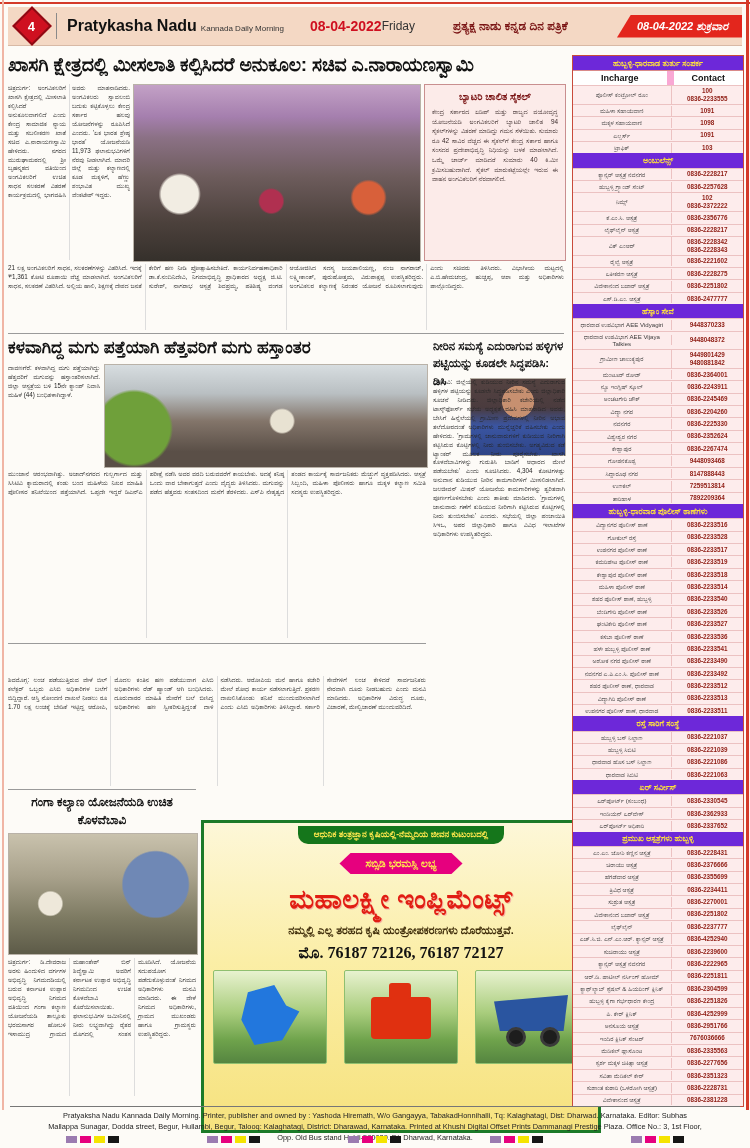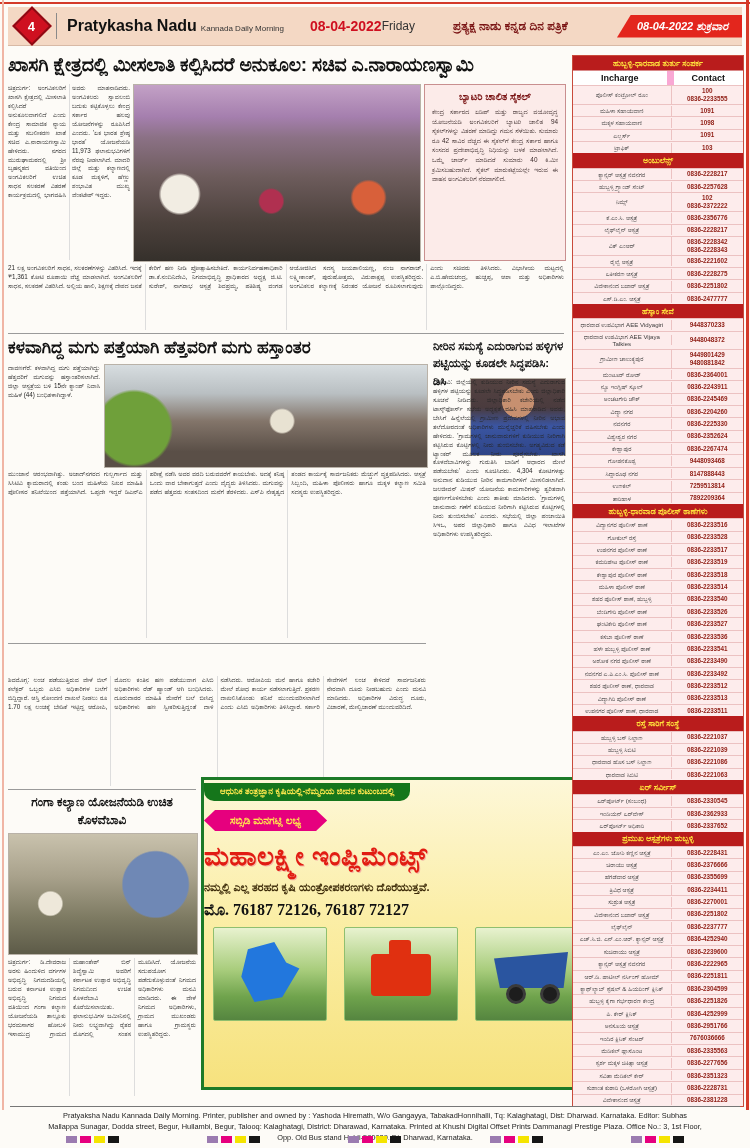--- a/index.html
+++ b/index.html
@@ -56,35 +56,35 @@
      linear-gradient(180deg,#c9c2ad 0%,#a9a28c 35%,#7d7a62 70%,#5d5b48 100%);}
 
   
   .side-box{position:absolute;background:#fcebe9;border:1px solid #c98f8f;padding:6px 7px;}
   .side-box h3{margin:0 0 4px 0;font-size:10px;color:#7a1414;text-align:center;font-weight:bold;}
   .side-box p{margin:0;font-size:6.4px;line-height:1.5;text-align:justify;color:#3a2a2a;}
 
   
   .sidebar{position:absolute;left:572px;top:55px;width:170px;height:1050px;background:#fdecec;
            border:1px solid #c94b3c;overflow:hidden;}
-  .sb-band{background:#b91c1c;color:#ffe23c;font-weight:bold;font-size:8px;text-align:center;
+  .sb-band{background:#6d28d9;color:#ffe23c;font-weight:bold;font-size:8px;text-align:center;
            padding:2.5px 1px;line-height:1.15;}
   .sb-sub{display:flex;background:#fff;border-top:1px solid #d98a8a;}
   .sb-sub div{font-weight:bold;font-size:9px;text-align:center;padding:2px 0;color:#111;}
   .sb-sub div:first-child{flex:1.35;}
   .sb-sub div:last-child{flex:1;border-left:7px solid #f9a8d4;}
   .sb-row{display:flex;align-items:center;border-top:1px solid #ecc2c2;min-height:11.4px;}
   .sb-name{flex:1.35;font-size:6.1px;line-height:1.25;padding:1px 2px;text-align:center;color:#3b3b3b;}
   .sb-num{flex:1;font-size:6.3px;font-weight:bold;color:#8e1b12;border-left:1px solid #ecc2c2;
           text-align:center;white-space:pre-line;line-height:1.25;padding:1px;}
 
   
-  .ad{position:absolute;left:201px;top:777px;width:400px;height:313px;border:3px solid #1c7a28;
+  .ad{position:absolute;left:201px;top:820px;width:400px;height:313px;border:3px solid #1c7a28;
       background:linear-gradient(180deg,#fdf7d8 0%,#fbeea6 45%,#f6e27e 100%);
-      box-sizing:border-box;}
+      box-sizing:border-box;text-align:center;}
   .ad-banner{display:inline-block;background:#15761b;color:#ffe84d;font-weight:bold;font-size:8.6px;
              padding:3px 16px 4px 16px;border-radius:0 0 10px 10px;margin-top:0;}
   .ad-ribbon{display:inline-block;background:#e6007e;color:#ffe84d;font-weight:bold;font-size:10.5px;
              padding:4px 26px;margin-top:9px;
              clip-path:polygon(0 50%,9% 0,91% 0,100% 50%,91% 100%,9% 100%);}
   .ad-title{font-size:26px;font-weight:bold;color:#e11d12;margin-top:10px;letter-spacing:0.5px;
             text-shadow:1px 1px 0 #f5b5a5;}
   .ad-line{font-size:11px;font-weight:bold;color:#3c2a08;margin-top:9px;}
   .ad-phone{font-size:16px;font-weight:bold;color:#111;margin-top:7px;font-family:"Liberation Serif",serif;}
   .ad-tiles{display:flex;justify-content:space-between;padding:8px 9px 0 9px;}
@@ -151,21 +151,21 @@
 
   <div class="abs bodytxt cols4" style="left:8px;top:676px;width:418px;height:110px;">ಶಿವಮೊಗ್ಗ: ಲಂಚ ಪಡೆಯುತ್ತಿರುವ ವೇಳೆ ಬಿಲ್ ಕಲೆಕ್ಟರ್ ಒಬ್ಬರು ಎಸಿಬಿ ಅಧಿಕಾರಿಗಳ ಬಲೆಗೆ ಬಿದ್ದಿದ್ದಾರೆ. ಆಸ್ತಿ ನೋಂದಣಿ ದಾಖಲೆ ನೀಡಲು ರೂ 1.70 ಲಕ್ಷ ಲಂಚಕ್ಕೆ ಬೇಡಿಕೆ ಇಟ್ಟಿದ್ದ ಆರೋಪಿ, ಮೊದಲ ಕಂತಿನ ಹಣ ಪಡೆಯುವಾಗ ಎಸಿಬಿ ಅಧಿಕಾರಿಗಳು ರೆಡ್ ಹ್ಯಾಂಡ್ ಆಗಿ ಬಂಧಿಸಿದರು. ದೂರುದಾರರ ಮಾಹಿತಿ ಮೇರೆಗೆ ಬಲೆ ಬೀಸಿದ್ದ ಅಧಿಕಾರಿಗಳು ಹಣ ಸ್ವೀಕರಿಸುತ್ತಿದ್ದಂತೆ ದಾಳಿ ನಡೆಸಿದರು. ಆರೋಪಿಯ ಮನೆ ಹಾಗೂ ಕಚೇರಿ ಮೇಲೆ ಶೋಧ ಕಾರ್ಯ ನಡೆಸಲಾಗುತ್ತಿದೆ. ಪ್ರಕರಣ ದಾಖಲಿಸಿಕೊಂಡು ತನಿಖೆ ಮುಂದುವರಿಸಲಾಗಿದೆ ಎಂದು ಎಸಿಬಿ ಅಧಿಕಾರಿಗಳು ತಿಳಿಸಿದ್ದಾರೆ. ಸರ್ಕಾರಿ ಸೇವೆಗಳಿಗೆ ಲಂಚ ಕೇಳಿದರೆ ಸಾರ್ವಜನಿಕರು ನೇರವಾಗಿ ದೂರು ನೀಡಬಹುದು ಎಂದು ಮನವಿ ಮಾಡಿದರು. ಅಧಿಕಾರಿಗಳ ವಿರುದ್ಧ ದೂರು, ವಿಚಾರಣೆ, ಮೇಲ್ವಿಚಾರಣೆ ಮುಂದುವರಿದಿದೆ.</div>
   <div class="hrule" style="left:8px;top:789px;width:188px;"></div>
 
   <div class="headline-md" style="left:8px;top:793px;width:188px;text-align:center;font-size:12px;">ಗಂಗಾ ಕಲ್ಯಾಣ ಯೋಜನೆಯಡಿ ಉಚಿತ ಕೊಳವೆಬಾವಿ</div>
   <div class="photo photo4" style="left:8px;top:833px;width:188px;height:120px;"></div>
   <div class="abs bodytxt cols3" style="left:8px;top:958px;width:188px;height:138px;">ಚಿತ್ರದುರ್ಗ: ಡಿ.ದೇವರಾಜ ಅರಸು ಹಿಂದುಳಿದ ವರ್ಗಗಳ ಅಭಿವೃದ್ಧಿ ನಿಗಮದಡಿಯಲ್ಲಿ ಬರುವ ಕರ್ನಾಟಕ ಉಪ್ಪಾರ ಅಭಿವೃದ್ಧಿ ನಿಗಮದ ವತಿಯಿಂದ ಗಂಗಾ ಕಲ್ಯಾಣ ಯೋಜನೆಯಡಿ ತಾಲ್ಲೂಕು ಭರಮಸಾಗರ ಹೋಬಳಿ ಇಸಾಮುದ್ರ ಗ್ರಾಮದ ಮಹಾಂತೇಶ್ ಬಿನ್ ಶಿವ್ಯೆಸ್ವಾಮಿ ಅವರಿಗೆ ಕರ್ನಾಟಕ ಉಪ್ಪಾರ ಅಭಿವೃದ್ಧಿ ನಿಗಮದಿಂದ ಉಚಿತ ಕೊಳವೆಬಾವಿ ಕೊರೆಯಿಸಲಾಯಿತು. ಫಲಾನುಭವಿಗಳ ಜಮೀನಿನಲ್ಲಿ ನೀರು ಲಭ್ಯವಾಗಿದ್ದು ರೈತರ ಮೊಗದಲ್ಲಿ ಸಂತಸ ಮೂಡಿಸಿದೆ. ಯೋಜನೆಯ ಸದುಪಯೋಗ ಪಡೆದುಕೊಳ್ಳುವಂತೆ ನಿಗಮದ ಅಧಿಕಾರಿಗಳು ಮನವಿ ಮಾಡಿದರು. ಈ ವೇಳೆ ನಿಗಮದ ಅಧಿಕಾರಿಗಳು, ಗ್ರಾಮದ ಮುಖಂಡರು ಹಾಗೂ ಗ್ರಾಮಸ್ಥರು ಉಪಸ್ಥಿತರಿದ್ದರು.</div>
 
   <div class="ad">
     <div class="ad-banner">ಆಧುನಿಕ ತಂತ್ರಜ್ಞಾನ ಕೃಷಿಯಲ್ಲಿ-ನೆಮ್ಮದಿಯ ಜೀವನ ಕುಟುಂಬದಲ್ಲಿ</div><br>
-    <div class="ad-ribbon">ಸಬ್ಸಿಡಿ ಮನಗಟ್ಲಿ ಲಭ್ಯ</div>
+    <div class="ad-ribbon">ಸಬ್ಸಿಡಿ ಭರಮಸ್ಲಿ ಲಭ್ಯ</div>
     <div class="ad-title">ಮಹಾಲಕ್ಷ್ಮೀ ಇಂಪ್ಲಿಮೆಂಟ್ಸ್</div>
     <div class="ad-line">ನಮ್ಮಲ್ಲಿ ಎಲ್ಲ ತರಹದ ಕೃಷಿ ಯಂತ್ರೋಪಕರಣಗಳು ದೊರೆಯುತ್ತವೆ.</div>
     <div class="ad-phone">ಮೊ. 76187 72126, 76187 72127</div>
     <div class="ad-tiles">
       <div class="tile">
           <div class="shape-plough"></div>
         </div>
       <div class="tile">
           <div class="shape-tiller"></div>
         </div>

